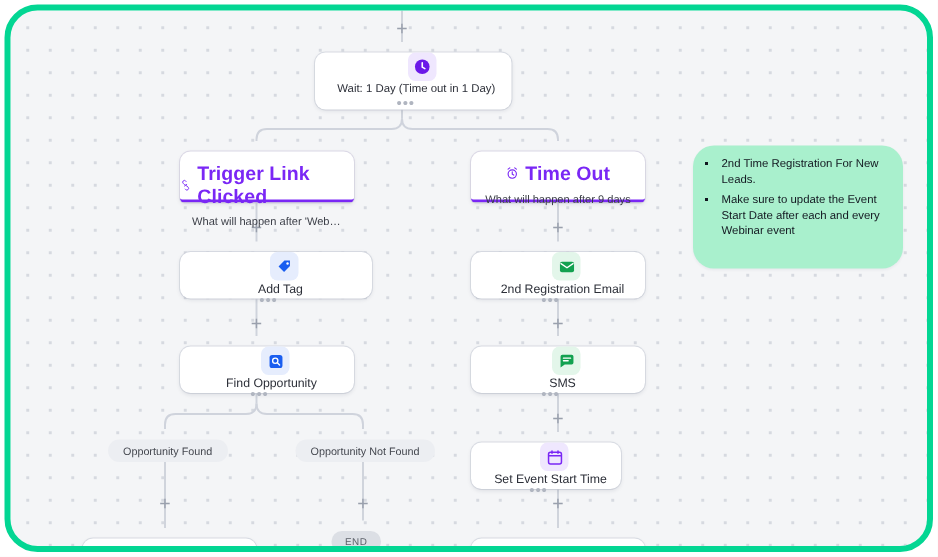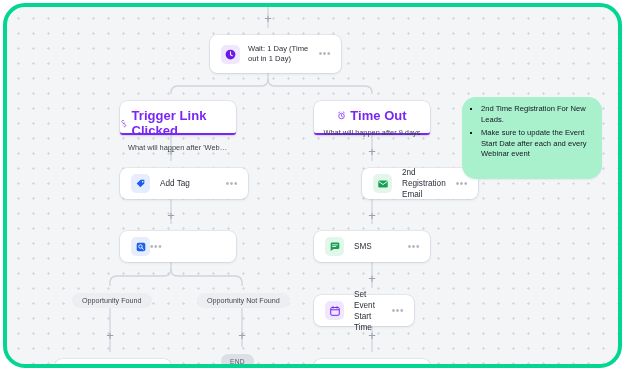--- a/index.html
+++ b/index.html
@@ -83,20 +83,21 @@
   .node {
     position: absolute;
     background: #ffffff;
     border-radius: 7px;
     box-shadow: 0 1px 3px rgba(22,30,60,0.10), 0 0 0 0.6px rgba(210,214,222,0.7);
     display: flex;
     align-items: center;
     box-sizing: border-box;
     z-index: 10;
     cursor: pointer;
+    flex-direction: column;
   }
   .node .ico {
     width: 19px;
     height: 19px;
     border-radius: 5px;
     flex: 0 0 auto;
     margin-left: 11px;
     display: flex;
     align-items: center;
     justify-content: center;
@@ -158,21 +159,21 @@
     padding: 0 8px;
     white-space: nowrap;
     overflow: hidden;
     text-overflow: ellipsis;
   }
   #branch-left { left: 113px; top: 94px; width: 116px; height: 34px; }
   #branch-right { left: 307px; top: 94px; width: 116px; height: 34px; }
   
   #node-add-tag      { left: 113px; top: 161px; width: 128px; height: 31px; }
   #node-find-opp     { left: 113px; top: 224px; width: 116px; height: 31px; }
-  #node-email        { left: 307px; top: 161px; width: 116px; height: 31px; margin-left: 48px; }
+  #node-email        { left: 307px; top: 161px; width: 116px; height: 31px; }
   #node-sms          { left: 307px; top: 224px; width: 116px; height: 31px; }
   #node-set-event    { left: 307px; top: 288px; width: 100px; height: 31px; }
   #node-bottom-left  { left: 48px;  top: 352px; width: 116px; height: 31px; }
   #node-bottom-right { left: 307px; top: 352px; width: 116px; height: 31px; }
   .ico-blue   { background: #e6edfd; }
   .ico-green  { background: #e3f6ea; }
   .ico-purple { background: #efe7fe; }
   
   .pill {
     position: absolute;
@@ -325,20 +326,21 @@
       </div>
 
       <div class="node" id="node-find-opp">
         <span class="ico ico-blue">
           <svg width="12" height="12" viewBox="0 0 24 24">
             <rect x="3.4" y="3.4" width="17.2" height="17.2" rx="3.4" fill="#1a5ef0"></rect>
             <circle cx="11" cy="11" r="3.5" stroke="#ffffff" stroke-width="1.8" fill="none"></circle>
             <path d="M13.8 13.8l3 3" stroke="#ffffff" stroke-width="1.8" stroke-linecap="round"></path>
           </svg>
         </span>
+        <span class="label">Find Opportunity</span>
         <span class="dots">•••</span>
       </div>
 
       <div class="node" id="node-email">
         <span class="ico ico-green">
           <svg width="12" height="12" viewBox="0 0 24 24">
             <rect x="2.6" y="5" width="18.8" height="14" rx="2.6" fill="#12a150"></rect>
             <path d="M4 7.4l8 5.6 8-5.6" stroke="#ffffff" stroke-width="1.9" fill="none" stroke-linecap="round"></path>
           </svg>
         </span>

